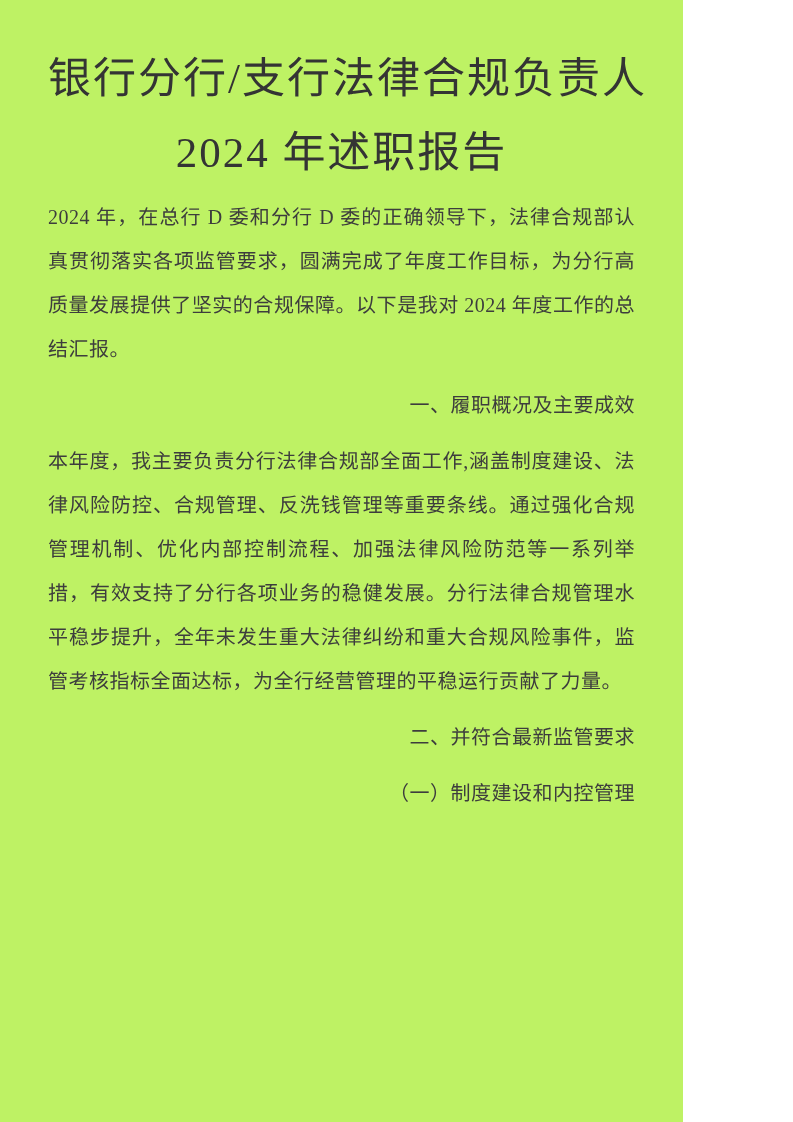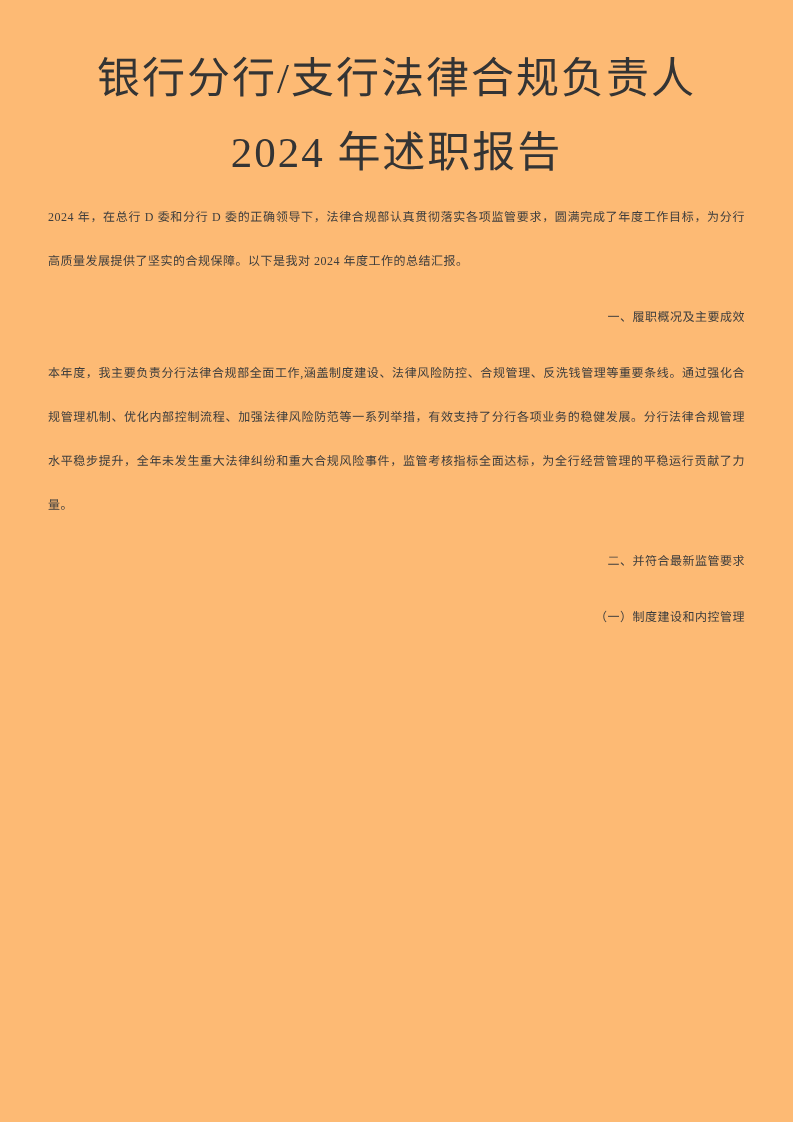--- a/index.html
+++ b/index.html
@@ -9,41 +9,41 @@
   body {
     width: 793px;
     height: 1122px;
     background: #ffffff;
     overflow: hidden;
     font-family: "Liberation Serif", "DejaVu Serif", serif;
     color: #3d3d3d;
   }
   .page {
     box-sizing: border-box;
-    width: 793px;
+    width: 683px;
     height: 1122px;
     padding: 42px 48px 0 48px;
-    background: #fdba74;
+    background: #bef264;
   }
   .doc-title {
     margin: 0 0 5px 0;
     font-size: 43px;
     line-height: 74px;
     font-weight: 400;
     text-align: center;
     color: #343434;
     letter-spacing: 2px;
   }
   .doc-title .title-line {
     display: block;
     white-space: nowrap;
   }
   .para, .heading, .subheading {
     margin: 0 0 12px 0;
-    font-size: 12px;
+    font-size: 20px;
     line-height: 44px;
     font-weight: 400;
     color: #3d3d3d;
     text-align: justify;
     text-justify: inter-character;
     letter-spacing: 0.5px;
   }
   .heading, .subheading {
     text-align: right;
   }

